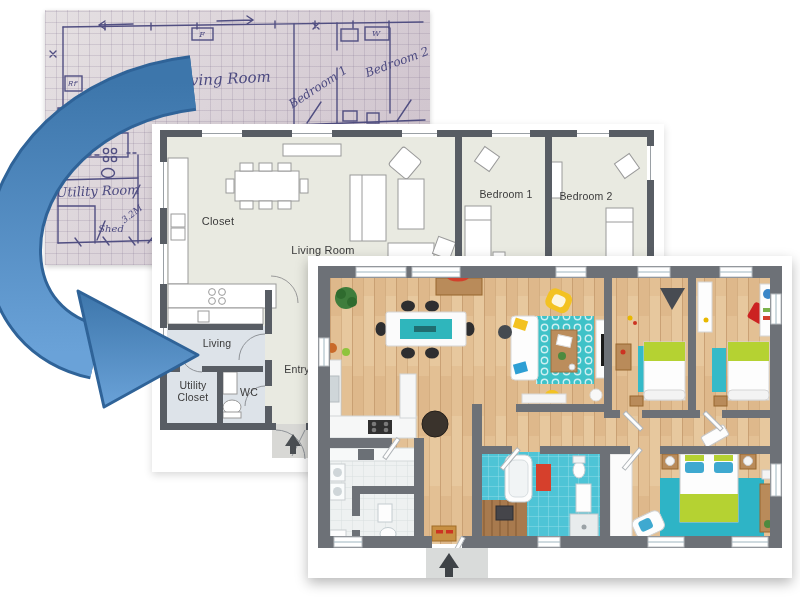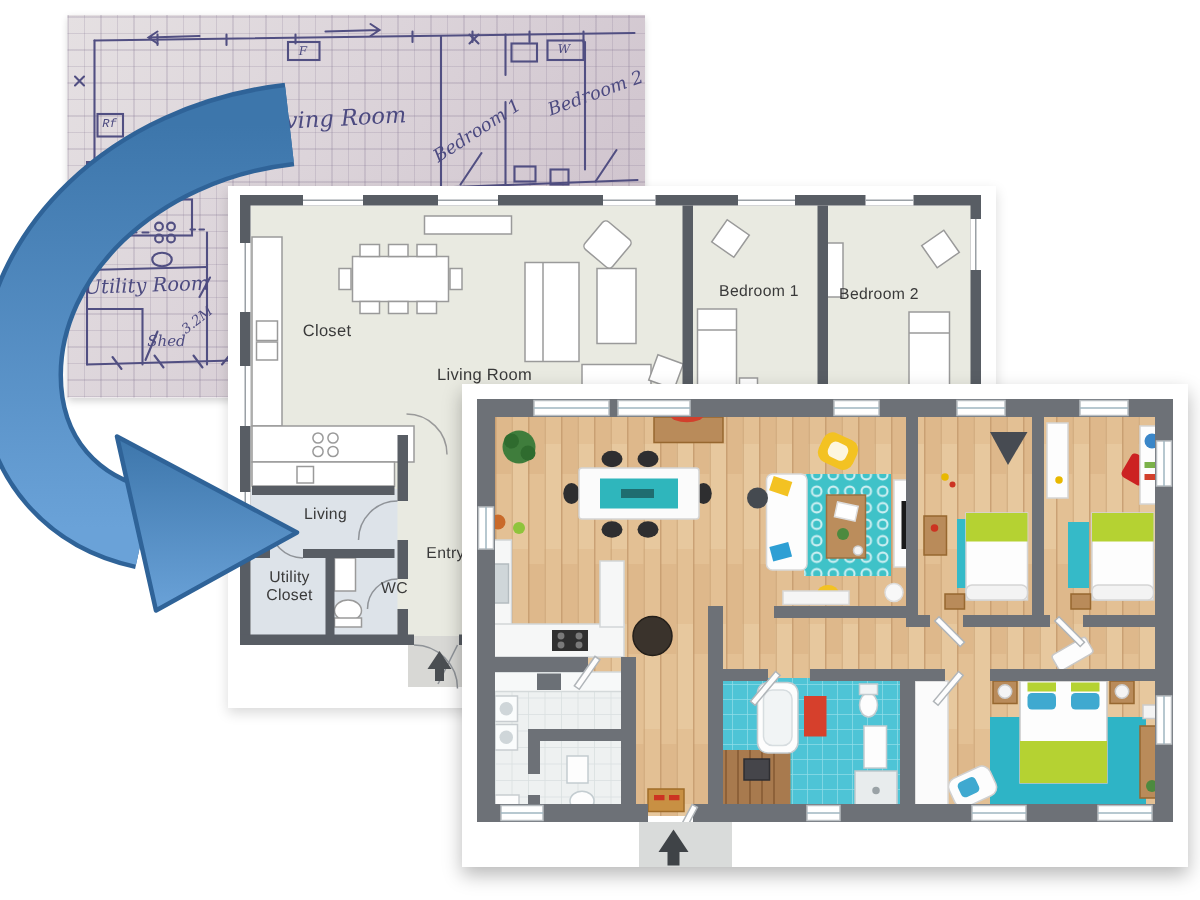--- a/index.html
+++ b/index.html
@@ -213,21 +213,21 @@
         <polygon points="133,322 149,322 141,310"></polygon>
         <rect x="138" y="322" width="6" height="8"></rect>
       </g>
     </svg>
     <div class="p2-label" style="left:66px;top:97px;">Closet</div>
     <div class="p2-label" style="left:171px;top:126px;">Living Room</div>
     <div class="p2-label small" style="left:354px;top:70px;">Bedroom 1</div>
     <div class="p2-label small" style="left:434px;top:72px;">Bedroom 2</div>
     <div class="p2-label small" style="left:65px;top:219px;">Living</div>
     <div class="p2-label small wrap" style="left:41px;top:267px;">Utility Closet</div>
-    <div class="p2-label small" style="left:111px;top:268px;text-align:center;">WC</div>
+    <div class="p2-label small" style="left:97px;top:268px;text-align:center;">WC</div>
     <div class="p2-label small" style="left:145px;top:245px;">Entry</div>
   </section>
 
   <section class="plan3d">
     <svg width="484" height="322" viewBox="0 0 484 322">
       <defs>
         <pattern id="wood" width="22" height="120" patternUnits="userSpaceOnUse">
           <rect width="22" height="120" fill="#e3c094"></rect>
           <rect width="11" height="60" fill="#dcb687" opacity=".7"></rect>
           <rect x="11" y="40" width="11" height="70" fill="#e9caa0" opacity=".8"></rect>

